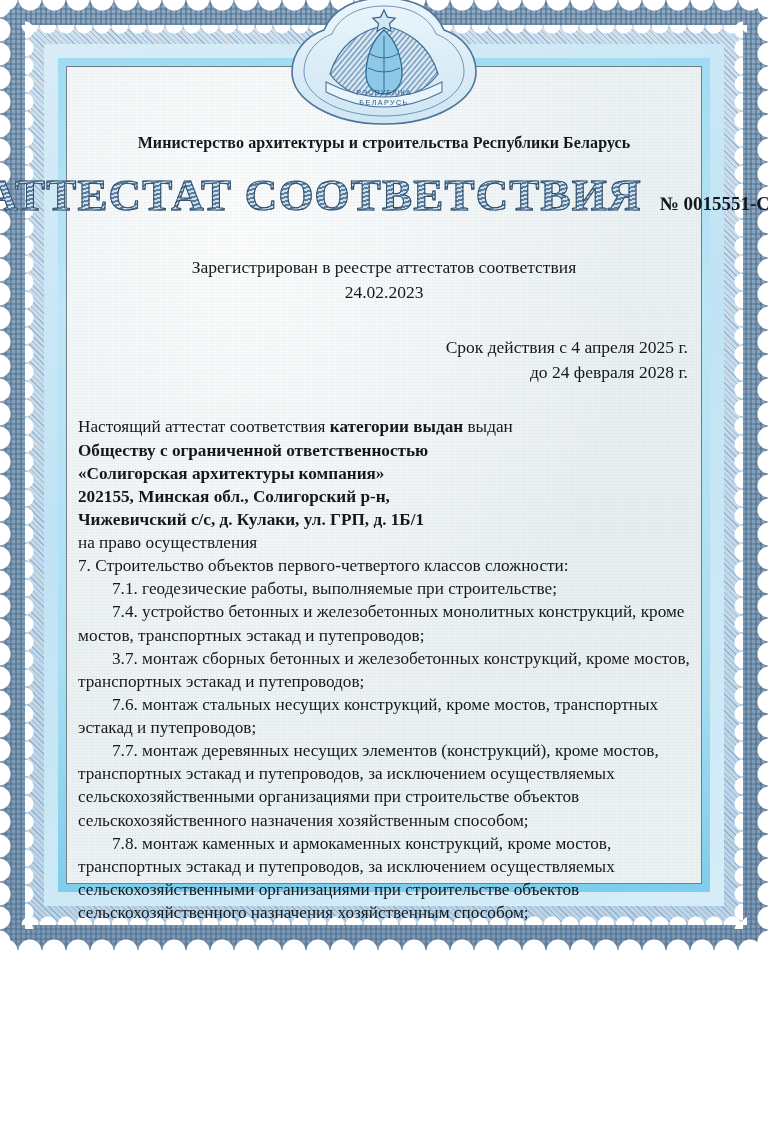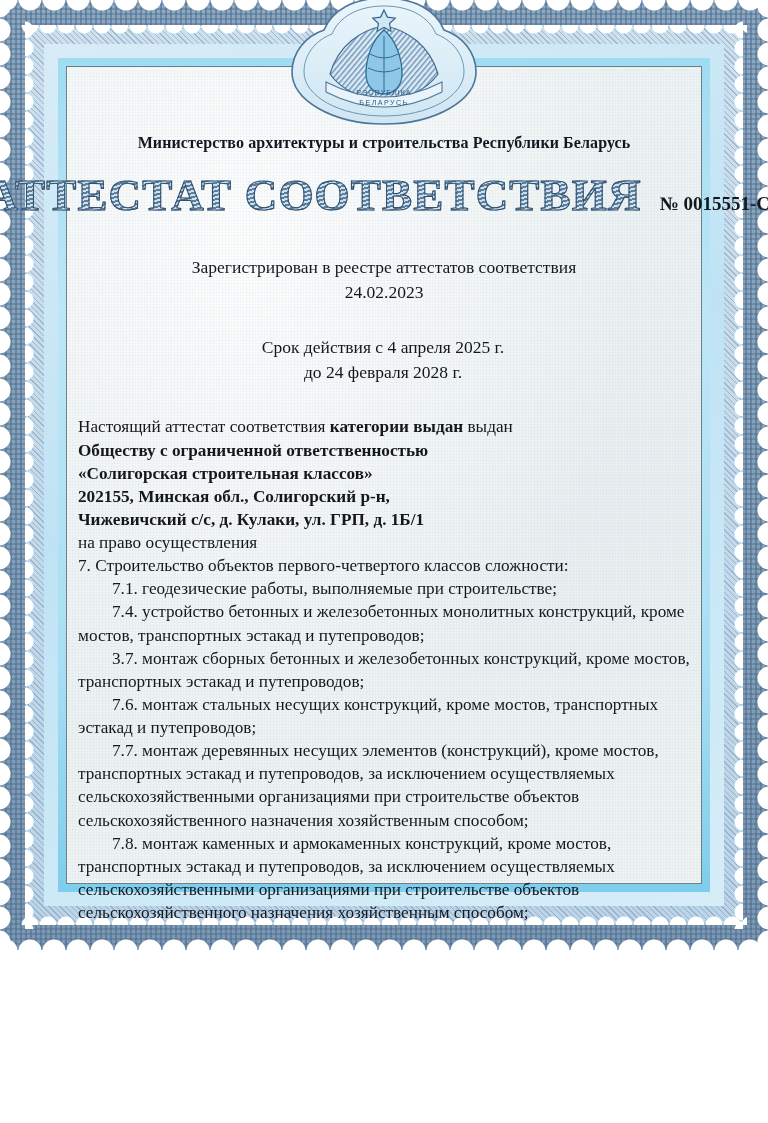--- a/index.html
+++ b/index.html
@@ -85,21 +85,21 @@
   .cert-title{
     font-size:45px;font-weight:bold;letter-spacing:1.2px;
     background:repeating-linear-gradient(165deg,#5d7f9e 0 2px,#cfe0ee 2px 4px);
     -webkit-background-clip:text;background-clip:text;color:transparent;
     -webkit-text-stroke:1.1px #33516e;
     white-space:nowrap;
   }
   .cert-no{font-size:19px;font-weight:bold;color:#101820;white-space:nowrap;}
 
   .reg-block{text-align:center;margin-top:34px;font-size:17.5px;line-height:1.42;}
-  .valid-block{text-align:center;margin-top:30px;font-size:17.5px;line-height:1.45;padding-right:2px;}
+  .valid-block{text-align:right;margin-top:30px;font-size:17.5px;line-height:1.45;padding-right:2px;}
 
   .body-block{margin-top:30px;font-size:17.2px;line-height:1.345;}
   .body-block p{margin:0;}
   .b{font-weight:bold;}
   .ind{text-indent:34px;}
 </style>
 </head>
 <body>
 
 <div class="page">
@@ -168,21 +168,21 @@
     </div>
 
     <div class="valid-block">
       <div>Срок действия с 4 апреля 2025 г.</div>
       <div>до 24 февраля 2028 г.</div>
     </div>
 
     <div class="body-block">
       <p><span>Настоящий аттестат соответствия </span><span class="b">категории выдан</span><span> выдан</span></p>
       <p class="b">Обществу с ограниченной ответственностью</p>
-      <p class="b">«Солигорская строительная классов»</p>
+      <p class="b">«Солигорская архитектуры компания»</p>
       <p class="b">202155, Минская обл., Солигорский р-н,</p>
       <p class="b">Чижевичский с/с, д. Кулаки, ул. ГРП, д. 1Б/1</p>
       <p>на право осуществления</p>
       <p>7. Строительство объектов первого-четвертого классов сложности:</p>
       <p class="ind">7.1. геодезические работы, выполняемые при строительстве;</p>
       <p class="ind">7.4. устройство бетонных и железобетонных монолитных конструкций, кроме мостов, транспортных эстакад и путепроводов;</p>
       <p class="ind">3.7. монтаж сборных бетонных и железобетонных конструкций, кроме мостов, транспортных эстакад и путепроводов;</p>
       <p class="ind">7.6. монтаж стальных несущих конструкций, кроме мостов, транспортных эстакад и путепроводов;</p>
       <p class="ind">7.7. монтаж деревянных несущих элементов (конструкций), кроме мостов, транспортных эстакад и путепроводов, за исключением осуществляемых сельскохозяйственными организациями при строительстве объектов сельскохозяйственного назначения хозяйственным способом;</p>
       <p class="ind">7.8. монтаж каменных и армокаменных конструкций, кроме мостов, транспортных эстакад и путепроводов, за исключением осуществляемых сельскохозяйственными организациями при строительстве объектов сельскохозяйственного назначения хозяйственным способом;</p>

